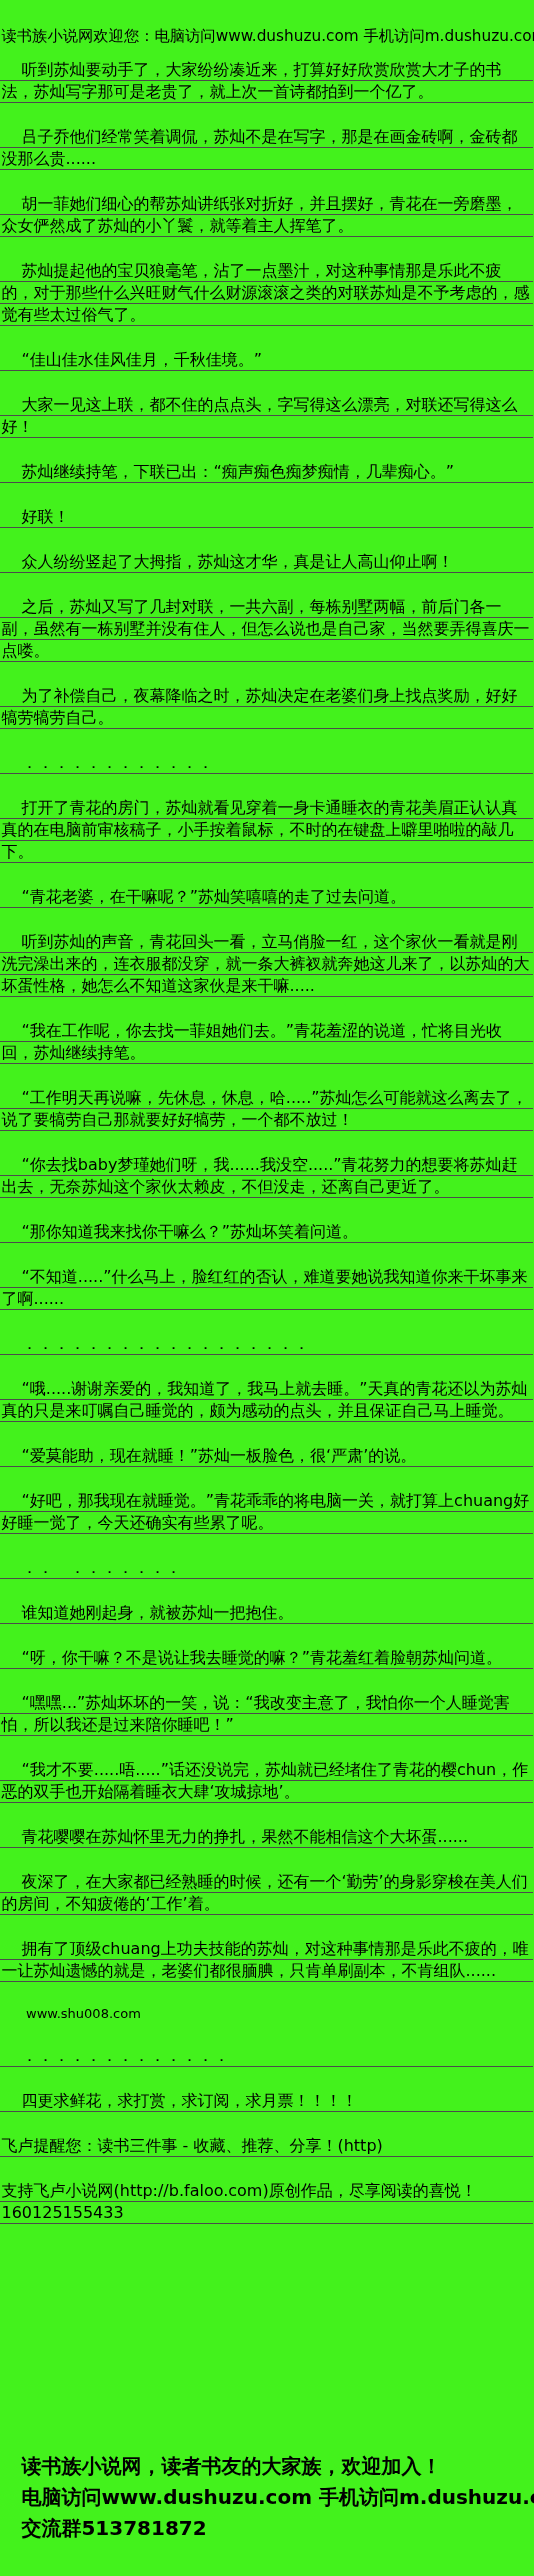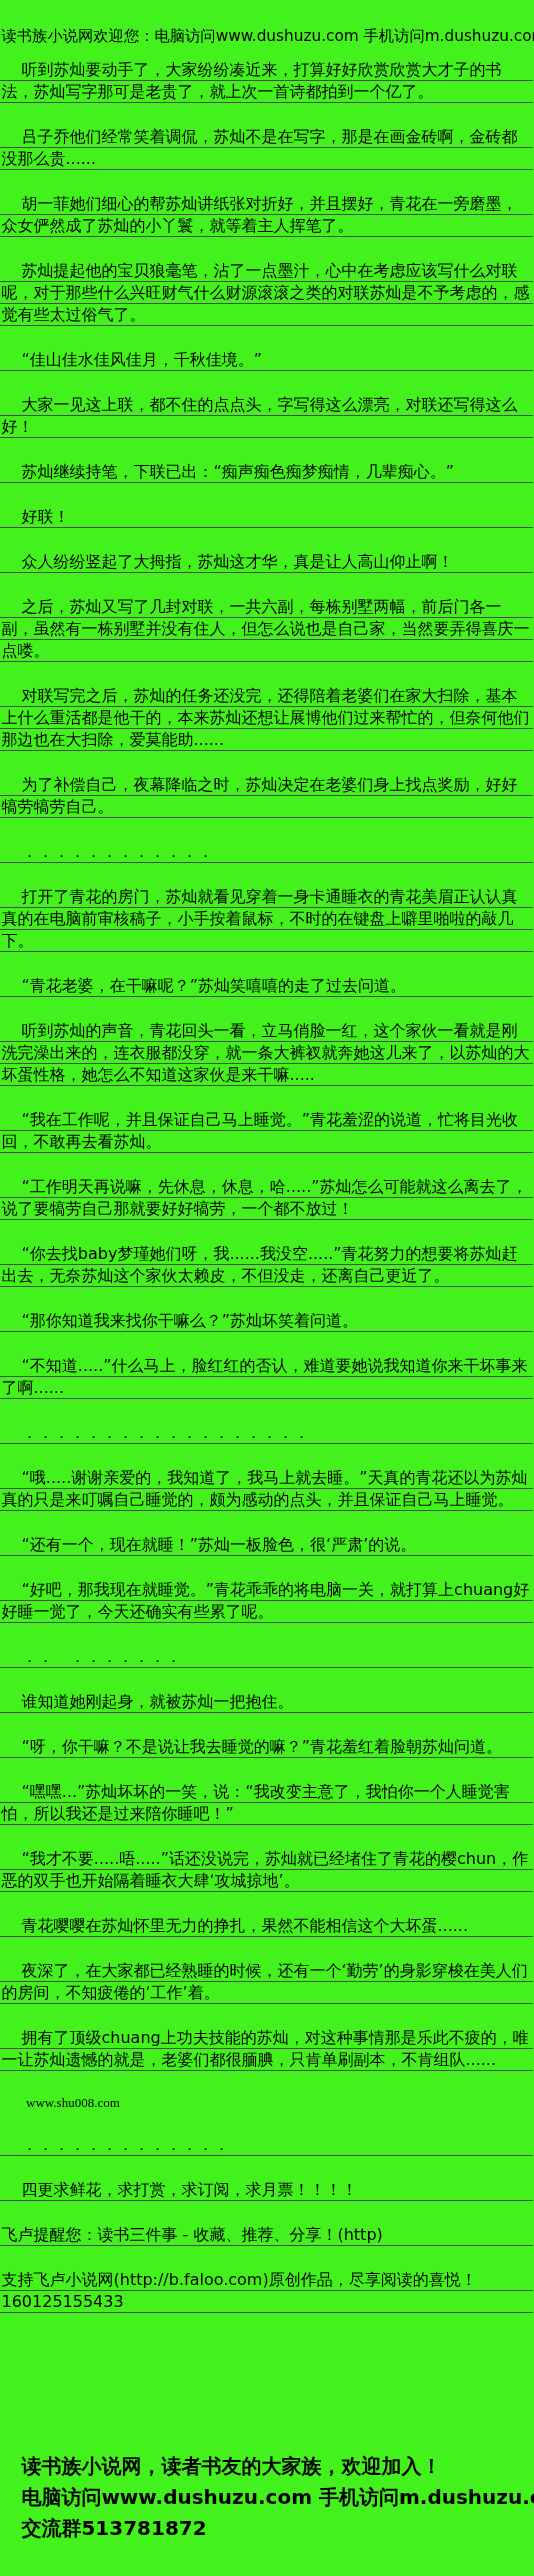--- a/index.html
+++ b/index.html
@@ -34,62 +34,61 @@
       transparent 0px, transparent 21.4px,
       #4c4c4c 21.4px, #4c4c4c 22px
     );
   }
   p.body.indent { text-indent: 20px; }
   p.body.noindent { text-indent: 0; }
 
   
   p.watermark {
     margin: 0 8px 23px 26px;
-    font-size: 13px; line-height: 17px; font-family: Liberation Serif, serif;
+    font-size: 13px; line-height: 17px;
   }
 
   
   .footer-promo {
     position: absolute; left: 21.4px; top: 2423px;
     font-size: 20px; font-weight: bold; line-height: 31px;
     white-space: nowrap;
   }
   .footer-promo p { margin: 0; }
 </style>
 </head>
 <body>
 
 <div class="page">
 
   <p class="header-line">读书族小说网欢迎您：电脑访问www.dushuzu.com 手机访问m.dushuzu.com 交流群513781872</p>
 
   <p class="body indent">听到苏灿要动手了，大家纷纷凑近来，打算好好欣赏欣赏大才子的书法，苏灿写字那可是老贵了，就上次一首诗都拍到一个亿了。</p>
   <p class="body indent">吕子乔他们经常笑着调侃，苏灿不是在写字，那是在画金砖啊，金砖都没那么贵......</p>
   <p class="body indent">胡一菲她们细心的帮苏灿讲纸张对折好，并且摆好，青花在一旁磨墨，众女俨然成了苏灿的小丫鬟，就等着主人挥笔了。</p>
-  <p class="body indent">苏灿提起他的宝贝狼毫笔，沾了一点墨汁，心中在考虑应该写什么对联呢，对于那些什么兴旺财气什么财源滚滚之类的对联苏灿是不予考虑的，感觉有些太过俗气了。</p>
+  <p class="body indent">苏灿提起他的宝贝狼毫笔，沾了一点墨汁，对这种事情那是乐此不疲的，对于那些什么兴旺财气什么财源滚滚之类的对联苏灿是不予考虑的，感觉有些太过俗气了。</p>
   <p class="body indent">“佳山佳水佳风佳月，千秋佳境。”</p>
   <p class="body indent">大家一见这上联，都不住的点点头，字写得这么漂亮，对联还写得这么好！</p>
   <p class="body indent">苏灿继续持笔，下联已出：“痴声痴色痴梦痴情，几辈痴心。”</p>
   <p class="body indent">好联！</p>
   <p class="body indent">众人纷纷竖起了大拇指，苏灿这才华，真是让人高山仰止啊！</p>
   <p class="body indent">之后，苏灿又写了几封对联，一共六副，每栋别墅两幅，前后门各一副，虽然有一栋别墅并没有住人，但怎么说也是自己家，当然要弄得喜庆一点喽。</p>
-  <p class="body indent">对联写完之后，苏灿的任务还没完，还得陪着老婆们在家大扫除，基本上什么重活都是他干的，本来苏灿还想让展博他们过来帮忙的，但奈何他们那边也在大扫除，爱莫能助......</p>
   <p class="body indent">为了补偿自己，夜幕降临之时，苏灿决定在老婆们身上找点奖励，好好犒劳犒劳自己。</p>
   <p class="body indent">．．．．．．．．．．．．</p>
   <p class="body indent">打开了青花的房门，苏灿就看见穿着一身卡通睡衣的青花美眉正认认真真的在电脑前审核稿子，小手按着鼠标，不时的在键盘上噼里啪啦的敲几下。</p>
   <p class="body indent">“青花老婆，在干嘛呢？”苏灿笑嘻嘻的走了过去问道。</p>
   <p class="body indent">听到苏灿的声音，青花回头一看，立马俏脸一红，这个家伙一看就是刚洗完澡出来的，连衣服都没穿，就一条大裤衩就奔她这儿来了，以苏灿的大坏蛋性格，她怎么不知道这家伙是来干嘛.....</p>
-  <p class="body indent">“我在工作呢，并且保证自己马上睡觉。”青花羞涩的说道，忙将目光收回，不敢再去看苏灿。</p>
+  <p class="body indent">“我在工作呢，你去找一菲姐她们去。”青花羞涩的说道，忙将目光收回，苏灿继续持笔。</p>
   <p class="body indent">“工作明天再说嘛，先休息，休息，哈.....”苏灿怎么可能就这么离去了，说了要犒劳自己那就要好好犒劳，一个都不放过！</p>
   <p class="body indent">“你去找baby梦瑾她们呀，我......我没空.....”青花努力的想要将苏灿赶出去，无奈苏灿这个家伙太赖皮，不但没走，还离自己更近了。</p>
   <p class="body indent">“那你知道我来找你干嘛么？”苏灿坏笑着问道。</p>
   <p class="body indent">“不知道.....”什么马上，脸红红的否认，难道要她说我知道你来干坏事来了啊......</p>
   <p class="body indent">．．．．．．．．．．．．．．．．．．</p>
   <p class="body indent">“哦.....谢谢亲爱的，我知道了，我马上就去睡。”天真的青花还以为苏灿真的只是来叮嘱自己睡觉的，颇为感动的点头，并且保证自己马上睡觉。</p>
-  <p class="body indent">“还有一个，现在就睡！”苏灿一板脸色，很‘严肃’的说。</p>
+  <p class="body indent">“爱莫能助，现在就睡！”苏灿一板脸色，很‘严肃’的说。</p>
   <p class="body indent">“好吧，那我现在就睡觉。”青花乖乖的将电脑一关，就打算上chuang好好睡一觉了，今天还确实有些累了呢。</p>
   <p class="body indent">．．　．．．．．．．</p>
   <p class="body indent">谁知道她刚起身，就被苏灿一把抱住。</p>
   <p class="body indent">“呀，你干嘛？不是说让我去睡觉的嘛？”青花羞红着脸朝苏灿问道。</p>
   <p class="body indent">“嘿嘿...”苏灿坏坏的一笑，说：“我改变主意了，我怕你一个人睡觉害怕，所以我还是过来陪你睡吧！”</p>
   <p class="body indent">“我才不要.....唔.....”话还没说完，苏灿就已经堵住了青花的樱chun，作恶的双手也开始隔着睡衣大肆‘攻城掠地’。</p>
   <p class="body indent">青花嘤嘤在苏灿怀里无力的挣扎，果然不能相信这个大坏蛋......</p>
   <p class="body indent">夜深了，在大家都已经熟睡的时候，还有一个‘勤劳’的身影穿梭在美人们的房间，不知疲倦的‘工作’着。</p>
   <p class="body indent">拥有了顶级chuang上功夫技能的苏灿，对这种事情那是乐此不疲的，唯一让苏灿遗憾的就是，老婆们都很腼腆，只肯单刷副本，不肯组队......</p>
   <p class="watermark">www.shu008.com</p>

